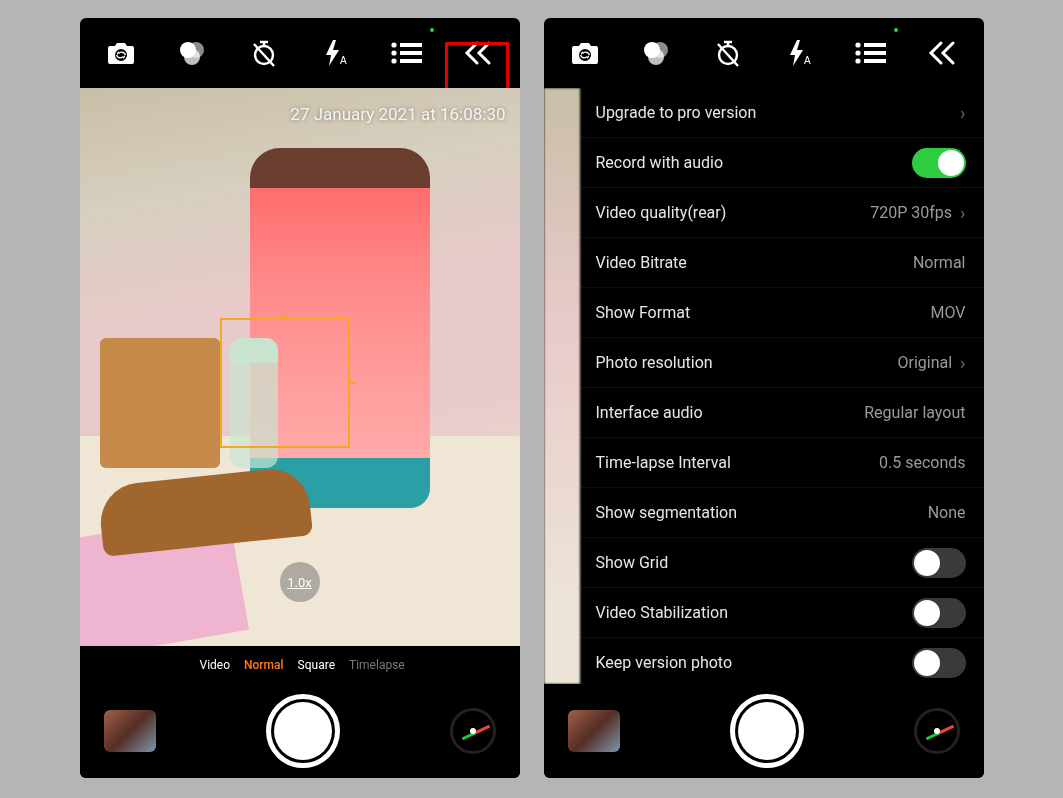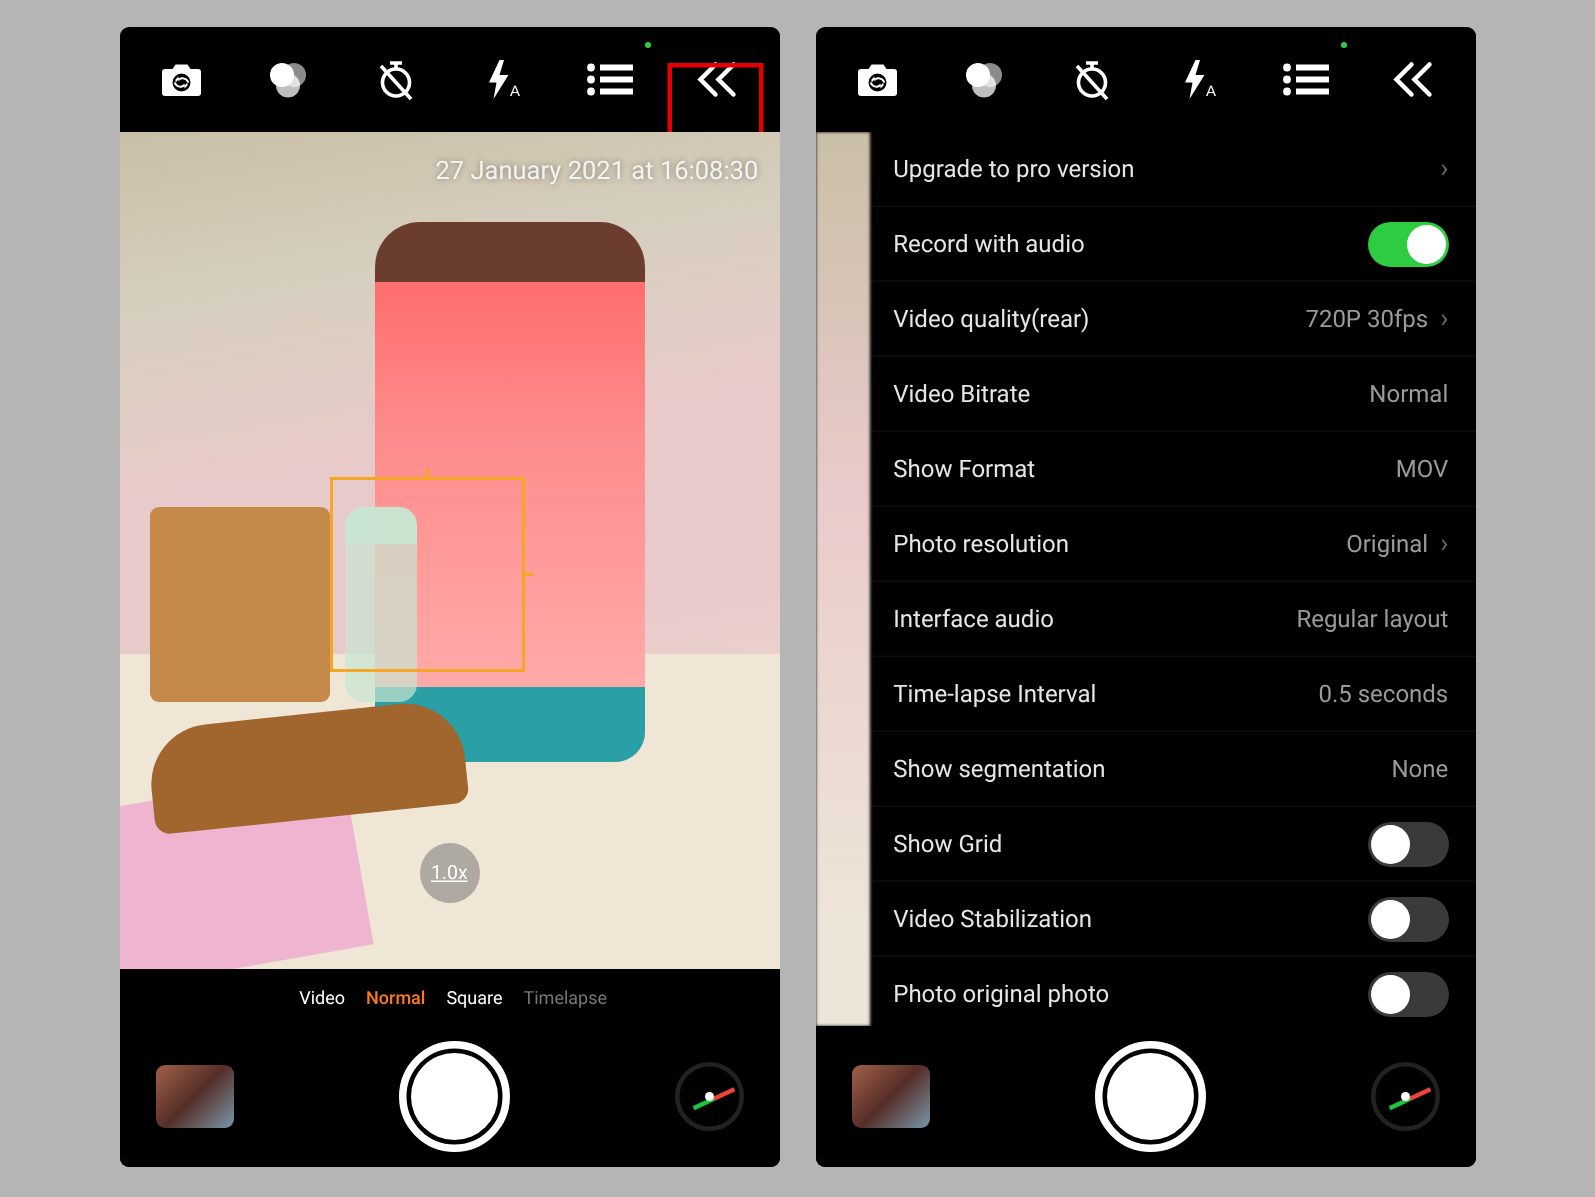--- a/index.html
+++ b/index.html
@@ -408,21 +408,21 @@
               <div class="knob"></div>
             </div>
           </div>
           <div class="row">
             <span class="label">Video Stabilization</span>
             <div class="toggle">
               <div class="knob"></div>
             </div>
           </div>
           <div class="row">
-            <span class="label">Photo original photo</span>
+            <span class="label">Keep version photo</span>
             <div class="toggle">
               <div class="knob"></div>
             </div>
           </div>
         </div>
     </div>
 
     <div class="shutter-row">
       <div class="thumb"></div>
       <div class="shutter">

